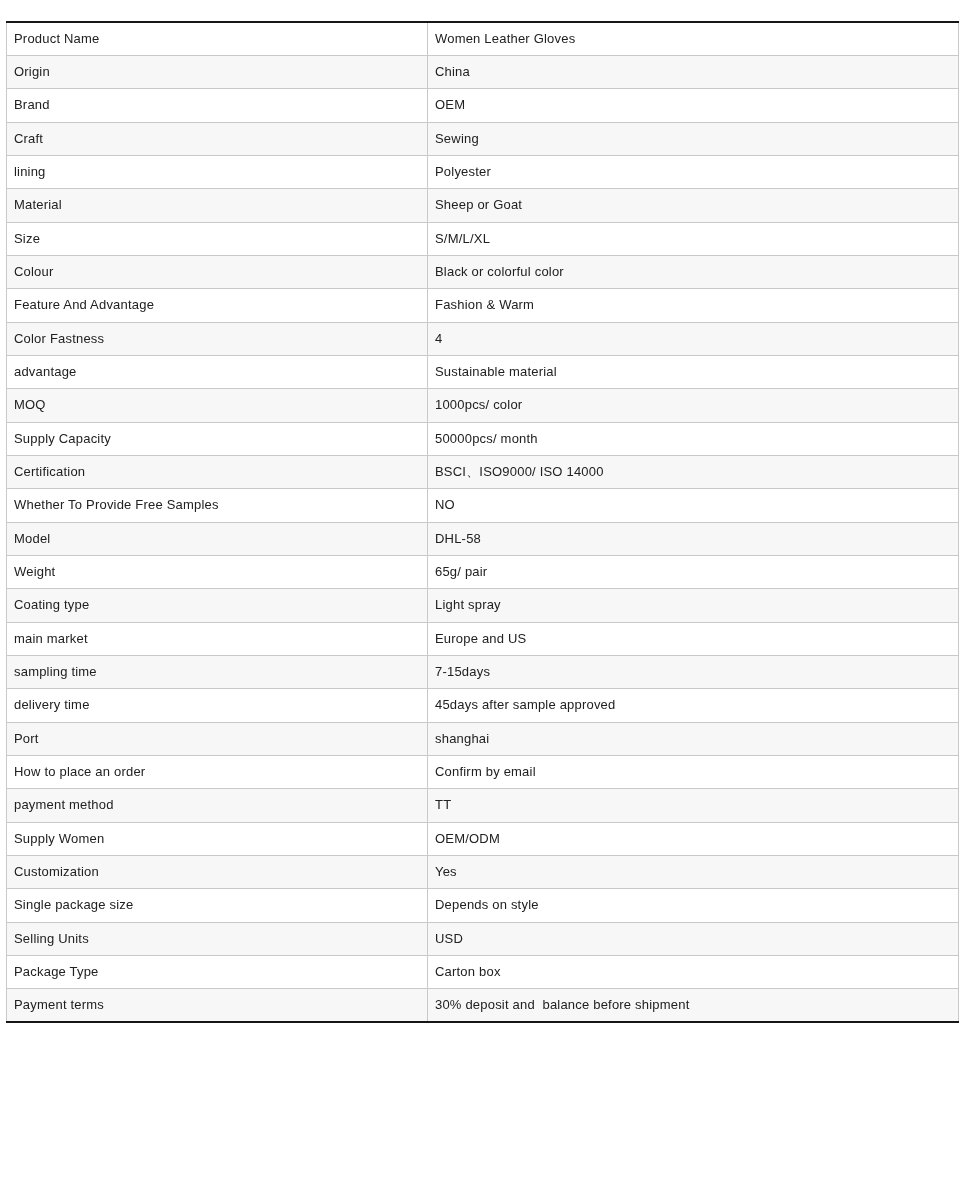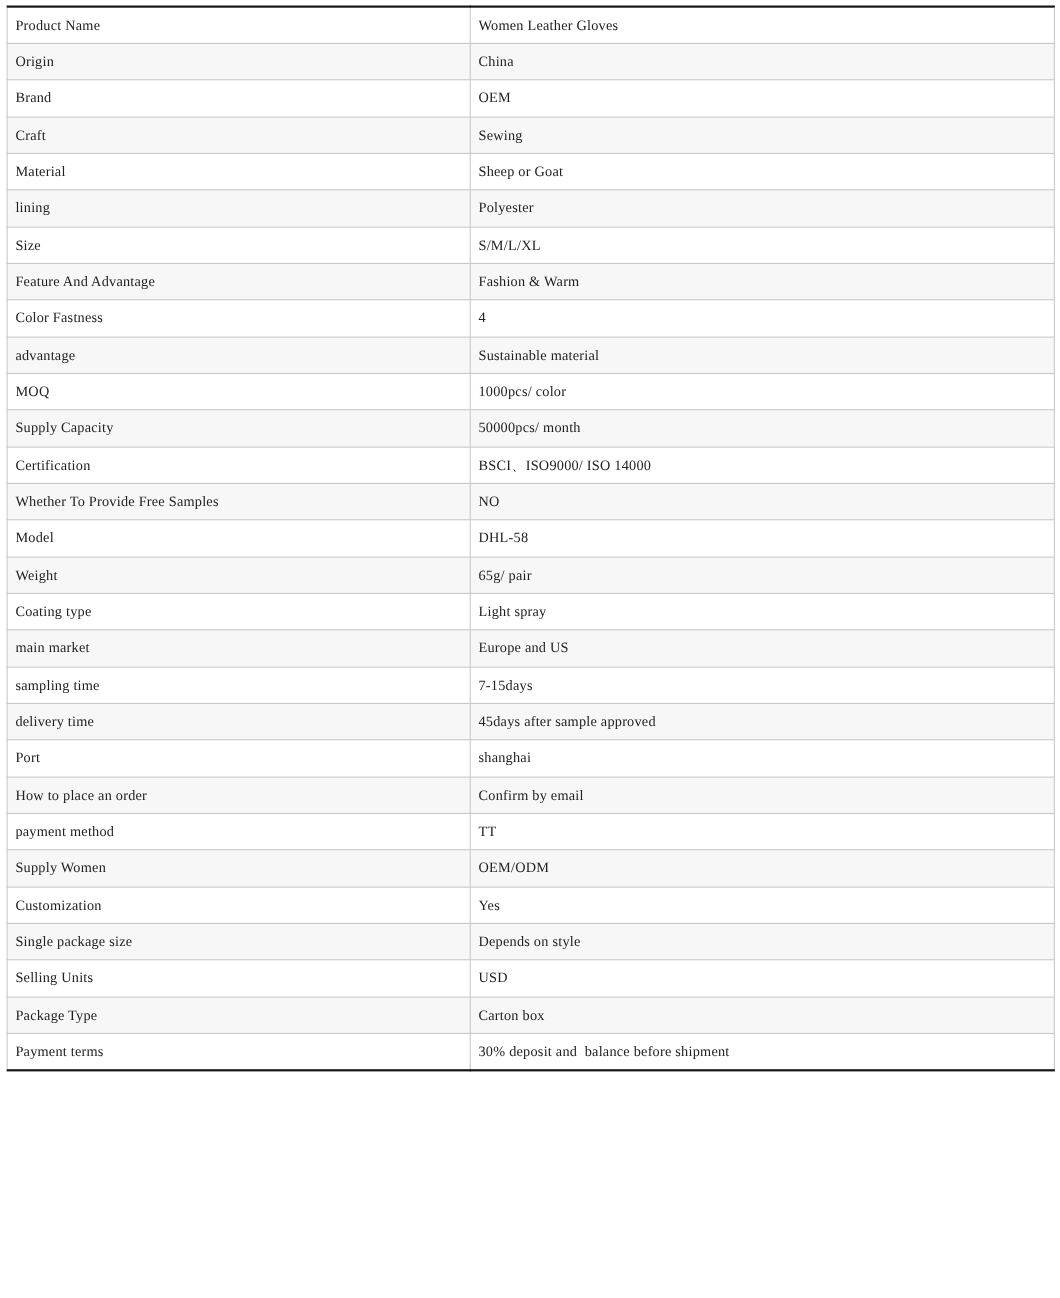--- a/index.html
+++ b/index.html
@@ -12,22 +12,21 @@
   *{box-sizing:border-box;}
   html,body{margin:0;padding:0;}
   body{
     width:964px;
     height:1180px;
     background:#ffffff;
     font-family:"Liberation Sans","DejaVu Sans",sans-serif;
     color:var(--text);
   }
   .table-wrap{
-    margin:5px 6px;
-    font-family:Liberation Serif, serif;
+    margin:21px 6px;
   }
   table.spec-table{
     width:952px;
     border-collapse:collapse;
     table-layout:fixed;
     border-left:1px solid var(--grid-line);
     border-right:1px solid var(--grid-line);
     border-top:2px solid var(--frame-line);
     border-bottom:2px solid var(--frame-line);
   }
@@ -67,30 +66,34 @@
   </tr>
         <tr>
     <td>Brand</td>
     <td>OEM</td>
   </tr>
         <tr>
     <td>Craft</td>
     <td>Sewing</td>
   </tr>
         <tr>
+    <td>lining</td>
+    <td>Polyester</td>
+  </tr>
+        <tr>
     <td>Material</td>
     <td>Sheep or Goat</td>
   </tr>
         <tr>
-    <td>lining</td>
-    <td>Polyester</td>
+    <td>Size</td>
+    <td>S/M/L/XL</td>
   </tr>
         <tr>
-    <td>Size</td>
-    <td>S/M/L/XL</td>
+    <td>Colour</td>
+    <td>Black or colorful color</td>
   </tr>
         <tr>
     <td>Feature And Advantage</td>
     <td>Fashion &amp; Warm</td>
   </tr>
         <tr>
     <td>Color Fastness</td>
     <td>4</td>
   </tr>
         <tr>

